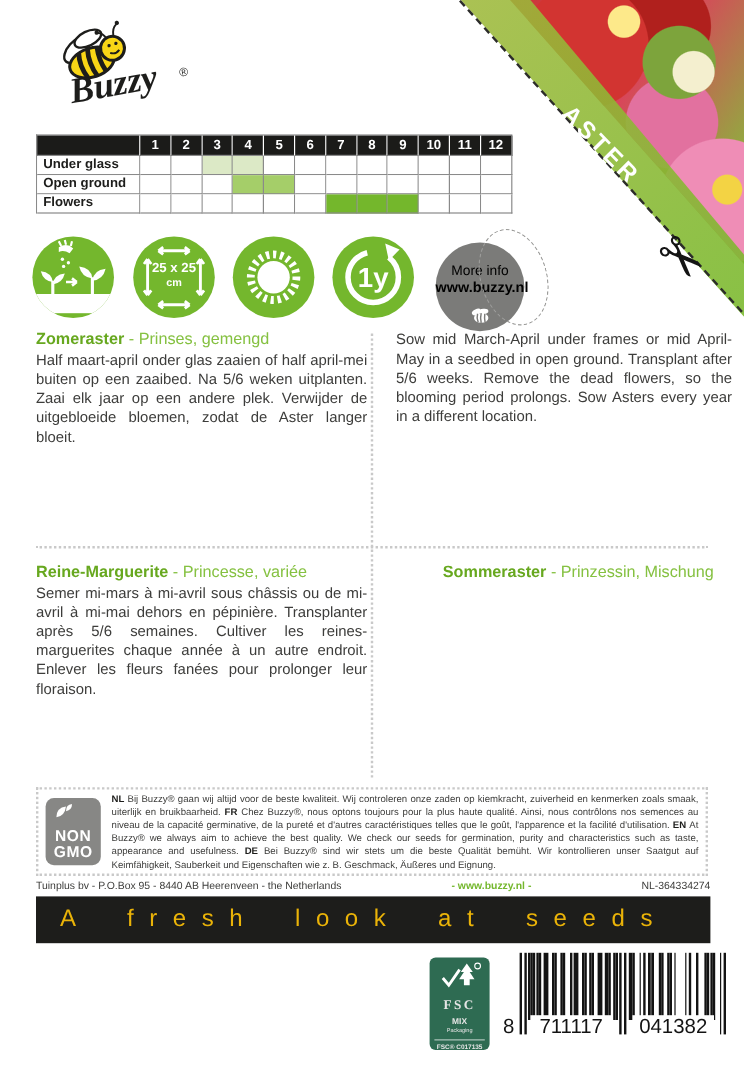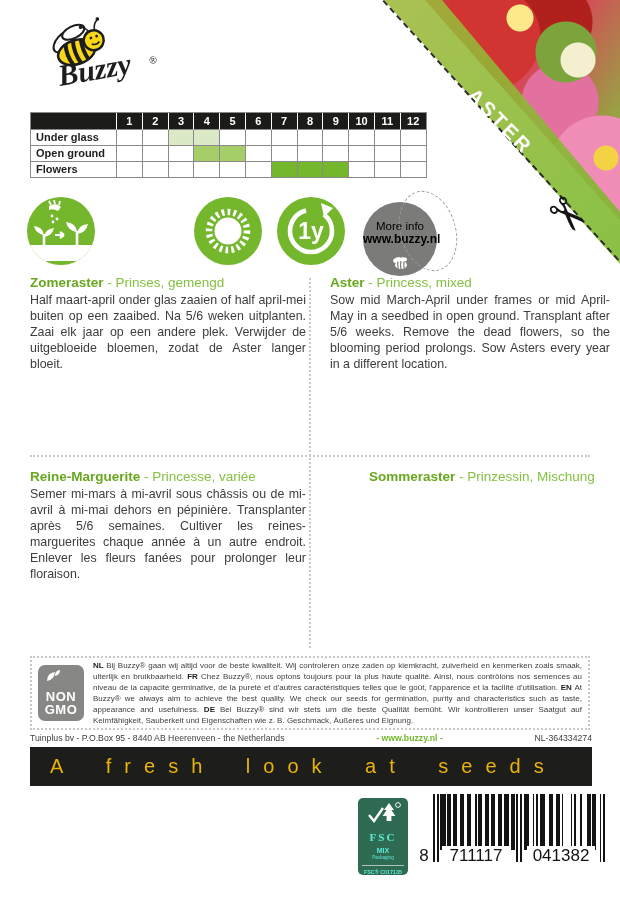--- a/index.html
+++ b/index.html
@@ -86,21 +86,21 @@
        justify-content:space-between;font-size:8.7px;color:#3d3d3b;}
   .footline .site{color:#74b72d;font-weight:bold;}
 
   
   .banner{position:absolute;left:30px;top:747px;width:562px;height:39px;background:#1d1d1b;
        color:#eab308;display:flex;align-items:center;overflow:hidden;}
   .banner span{white-space:nowrap;font-size:20px;letter-spacing:13px;word-spacing:12px;padding-left:20px;}
 
   
   .fsc{position:absolute;left:358px;top:798px;width:50px;height:77px;background:#2e6b52;
-       border-radius:5px;color:#5eead4;text-align:center;box-sizing:border-box;padding-top:3px;}
+       border-radius:5px;color:#e5e5e5;text-align:center;box-sizing:border-box;padding-top:3px;}
   .fsc .fname{font-family:"Liberation Serif","DejaVu Serif",serif;font-size:11px;font-weight:bold;
        letter-spacing:2px;line-height:11px;margin-top:1px;}
   .fsc .mix{font-size:7px;font-weight:bold;line-height:9px;margin-top:3px;}
   .fsc .pack{font-size:4.6px;line-height:6px;}
   .fsc .lic{font-size:5.4px;font-weight:bold;line-height:7px;margin-top:4px;border-top:0.5px solid rgba(255,255,255,0.6);
        margin-left:4px;margin-right:4px;padding-top:3px;}
 
   
   .barcode{position:absolute;left:433px;top:794px;width:175px;height:78px;background:#fff;}
   .barcode-bars{position:absolute;left:0;top:0;width:172px;height:68px;}
@@ -213,20 +213,32 @@
       <g>
         <path d="M22 9 q7 -4 12 1 l-3 4 q-5 -3 -9 -1 z" fill="#fff"></path>
         <path d="M24 8 l-2 -4 M28 7 l-1 -4 M32 8 l1 -4" stroke="#fff" stroke-width="1.8"></path>
         <circle cx="25" cy="19" r="1.4" fill="#fff"></circle>
           <circle cx="30" cy="22" r="1.4" fill="#fff"></circle>
           <circle cx="26" cy="25" r="1.4" fill="#fff"></circle>
       </g>
     </svg>
   </div>
 
+  <div class="icon-circle ic2">
+    <svg width="68" height="68" viewBox="0 0 68 68">
+      <path d="M12 19 v30 M12 19 l-3 4 M12 19 l3 4 M12 49 l-3 -4 M12 49 l3 -4" stroke="#fff" stroke-width="2.4" fill="none"></path>
+      <path d="M56 19 v30 M56 19 l-3 4 M56 19 l3 4 M56 49 l-3 -4 M56 49 l3 -4" stroke="#fff" stroke-width="2.4" fill="none"></path>
+      <path d="M21 12 h26 M21 12 l4 -3 M21 12 l4 3 M47 12 l-4 -3 M47 12 l-4 3" stroke="#fff" stroke-width="2.4" fill="none"></path>
+      <path d="M21 57 h26 M21 57 l4 -3 M21 57 l4 3 M47 57 l-4 -3 M47 57 l-4 3" stroke="#fff" stroke-width="2.4" fill="none"></path>
+    </svg>
+    <div class="spacing-text">
+      <div>25 x 25</div>
+      <div class="cm">cm</div>
+    </div>
+  </div>
 
   <div class="icon-circle ic3">
     <svg width="68" height="68" viewBox="0 0 68 68">
       <circle cx="34" cy="34" r="13.5" fill="#fff"></circle>
       <circle cx="34" cy="34" r="19" fill="none" stroke="#fff" stroke-width="6.5" stroke-dasharray="2.7 3.2"></circle>
     </svg>
   </div>
 
   <div class="icon-circle ic4">
     <svg width="68" height="68" viewBox="0 0 68 68">
@@ -248,21 +260,20 @@
       <ellipse cx="9" cy="9" rx="6" ry="4" fill="#fff"></ellipse>
       <path d="M6 5.5 q-1 3.5 0.5 7 M9 5 q-1 4 0 8 M12 5.5 q-0.5 3.5 0.2 7" stroke="#7b7b79" stroke-width="1.2" fill="none"></path>
     </svg>
   </div>
 
   <div class="desc d-nl">
     <h3><span class="t">Zomeraster</span> <span class="s">- Prinses, gemengd</span></h3>
     <p>Half maart-april onder glas zaaien of half april-mei buiten op een zaaibed. Na 5/6 weken uitplanten. Zaai elk jaar op een andere plek. Verwijder de uitgebloeide bloemen, zodat de Aster langer bloeit.</p>
   </div>
   <div class="desc d-en">
-    <h3><span class="t">Aster</span> <span class="s">- Princess, mixed</span></h3>
     <p>Sow mid March-April under frames or mid April-May in a seedbed in open ground. Transplant after 5/6 weeks. Remove the dead flowers, so the blooming period prolongs. Sow Asters every year in a different location.</p>
   </div>
   <div class="desc d-fr">
     <h3><span class="t">Reine-Marguerite</span> <span class="s">- Princesse, variée</span></h3>
     <p>Semer mi-mars à mi-avril sous châssis ou de mi-avril à mi-mai dehors en pépinière. Transplanter après 5/6 semaines. Cultiver les reines-marguerites chaque année à un autre endroit. Enlever les fleurs fanées pour prolonger leur floraison.</p>
   </div>
   <div class="desc d-de">
     <h3><span class="t">Sommeraster</span> <span class="s">- Prinzessin, Mischung</span></h3>
   </div>
   <div class="sep-v"></div>

